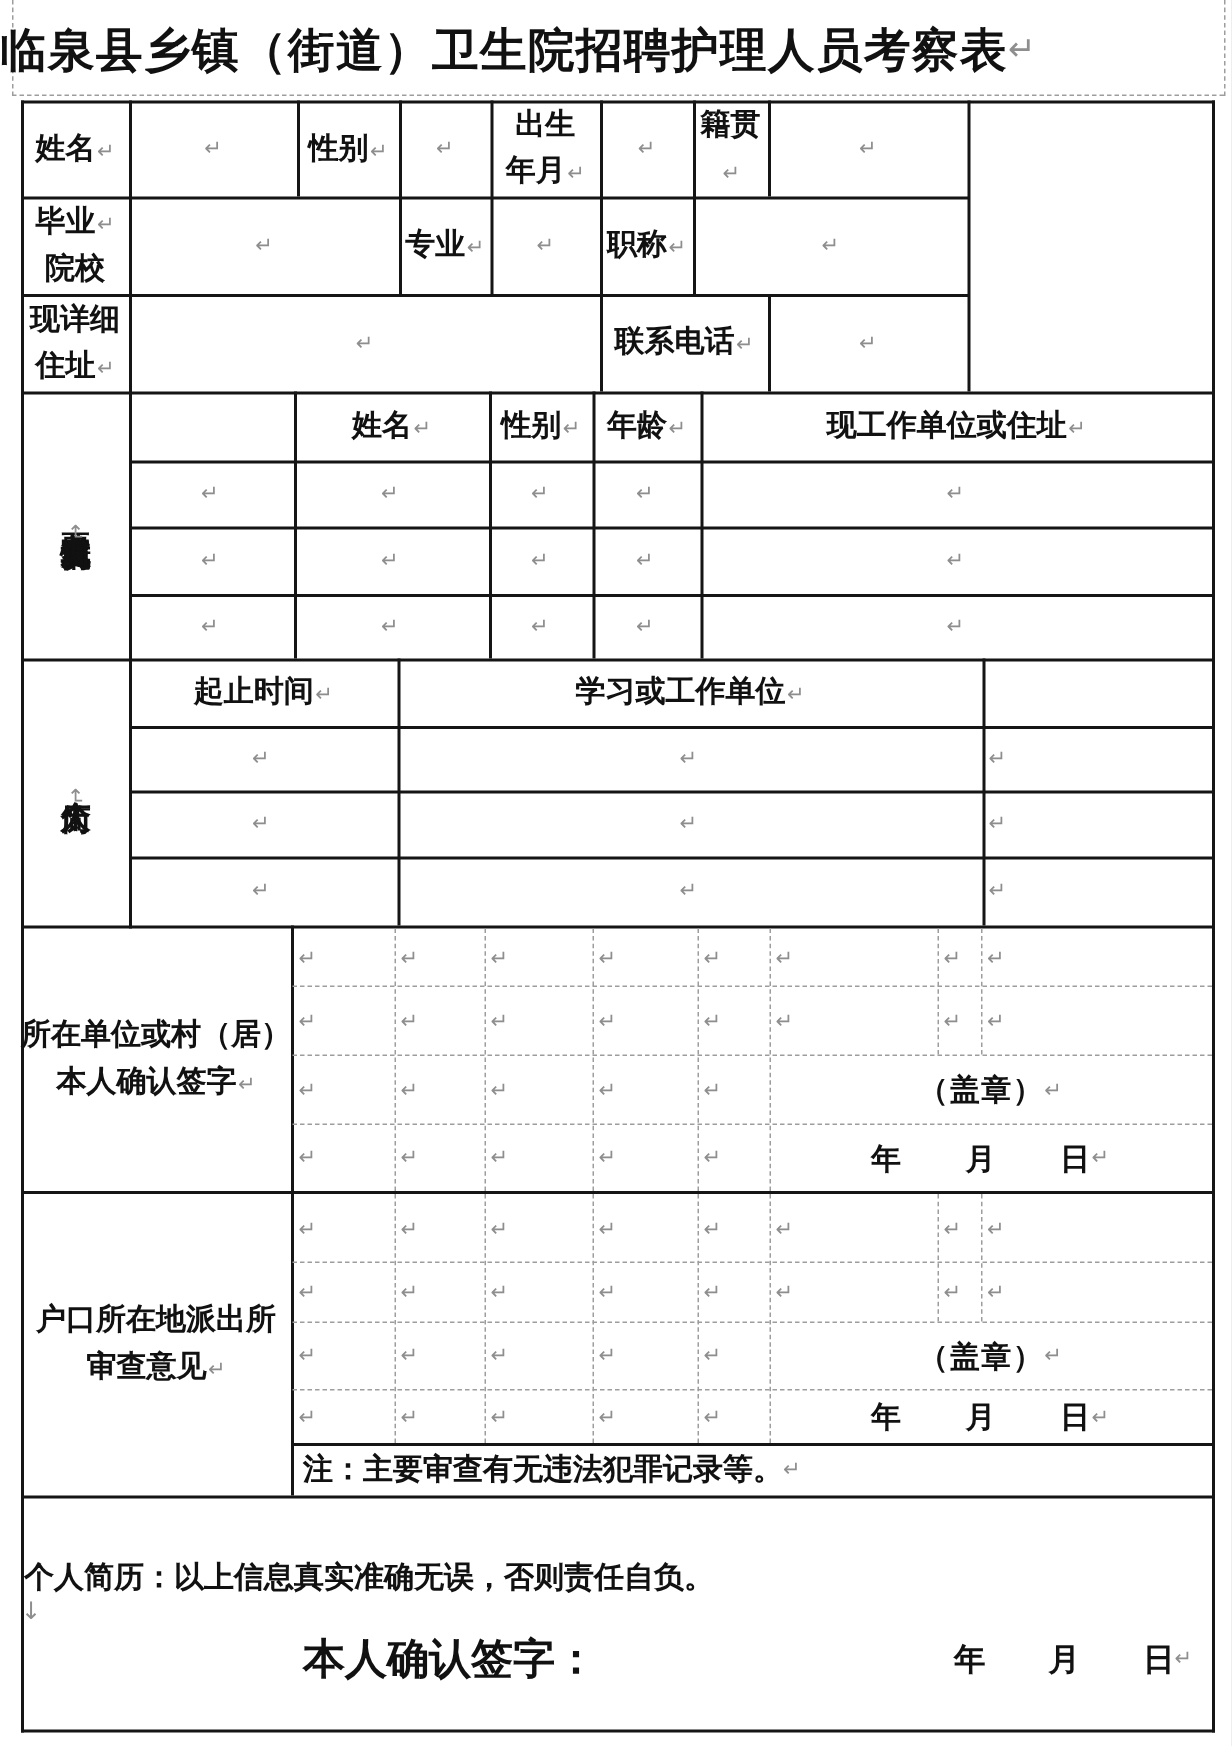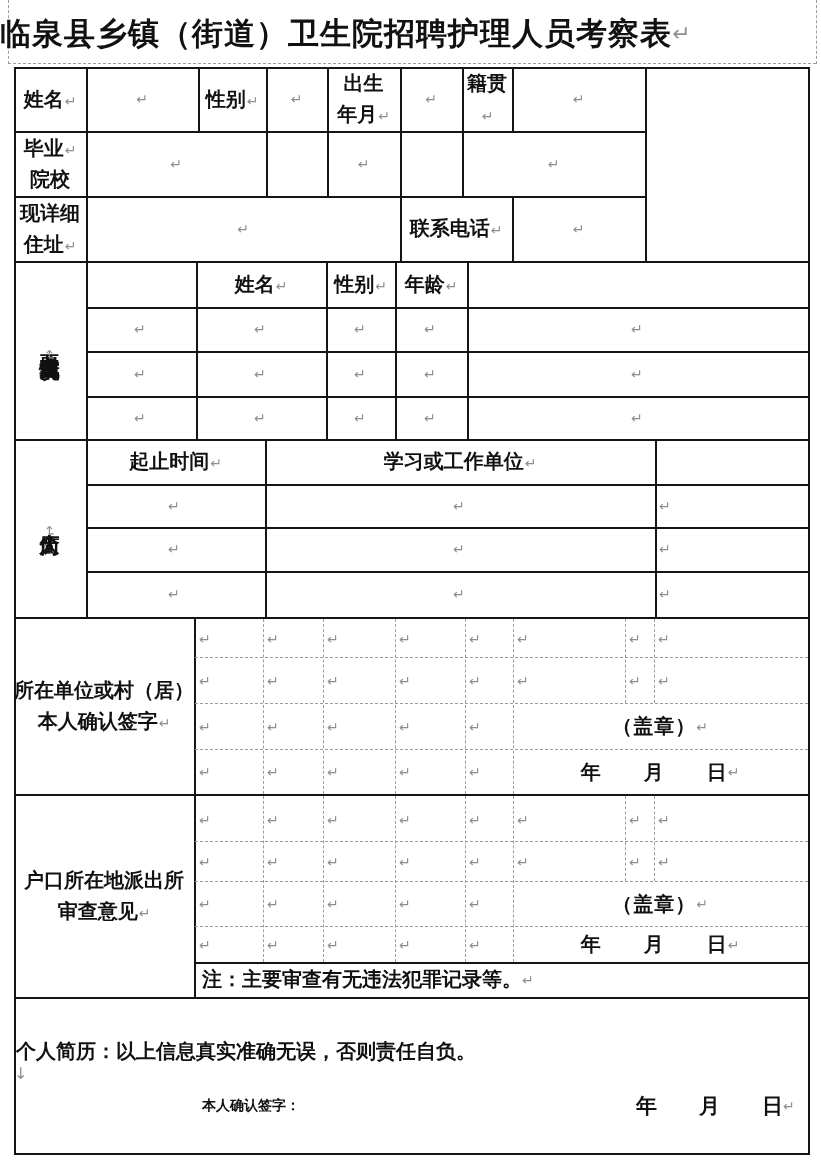--- a/index.html
+++ b/index.html
@@ -133,23 +133,29 @@
     </div>
   <div class="lbl" style="left:14px;top:131px;width:72px;height:65px">
     <div>
         <div><span>毕业</span><span class="pilcrow">↵</span></div>
          <div>院校</div>
       </div>
   </div>
   <div class="cell" style="left:88px;top:133px;width:176px;height:61px">
       <span class="pilcrow">↵</span>
     </div>
+  <div class="lbl" style="left:266px;top:131px;width:61px;height:65px">
+    <span><span>专业</span><span class="pilcrow">↵</span></span>
+  </div>
   <div class="cell" style="left:329px;top:133px;width:69px;height:61px">
       <span class="pilcrow">↵</span>
     </div>
+  <div class="lbl" style="left:400px;top:131px;width:62px;height:65px">
+    <span><span>职称</span><span class="pilcrow">↵</span></span>
+  </div>
   <div class="cell" style="left:464px;top:133px;width:179px;height:61px">
       <span class="pilcrow">↵</span>
     </div>
   <div class="lbl" style="left:14px;top:196px;width:72px;height:65px">
     <div>
         <div>现详细</div>
          <div><span>住址</span><span class="pilcrow">↵</span></div>
       </div>
   </div>
   <div class="cell" style="left:88px;top:198px;width:310px;height:61px">
@@ -167,20 +173,23 @@
     <span class="pilcrow vrot">↵</span>
   </div>
   <div class="lbl" style="left:196px;top:261px;width:130px;height:46px">
     <span><span>姓名</span><span class="pilcrow">↵</span></span>
   </div>
   <div class="lbl" style="left:326px;top:261px;width:69px;height:46px">
     <span><span>性别</span><span class="pilcrow">↵</span></span>
   </div>
   <div class="lbl" style="left:395px;top:261px;width:72px;height:46px">
     <span><span>年龄</span><span class="pilcrow">↵</span></span>
+  </div>
+  <div class="lbl" style="left:467px;top:261px;width:341px;height:46px">
+    <span><span>现工作单位或住址</span><span class="pilcrow">↵</span></span>
   </div>
   <div class="grow" style="left:86px;top:307px;width:722px;height:44px">
     <span class="pilcrow" style="left:48px">↵</span>
       <span class="pilcrow" style="left:168px">↵</span>
       <span class="pilcrow" style="left:268px">↵</span>
       <span class="pilcrow" style="left:338px">↵</span>
       <span class="pilcrow" style="left:545px">↵</span>
   </div>
   <div class="grow" style="left:86px;top:351px;width:722px;height:45px">
     <span class="pilcrow" style="left:48px">↵</span>
@@ -322,21 +331,21 @@
   </div>
   <div class="note" style="left:194px;top:962px;width:614px;height:35px">
     <span>注：主要审查有无违法犯罪记录等。</span>
       <span class="pilcrow">↵</span>
   </div>
 
   <div class="decl" style="left:16px;top:1034px;width:700px;height:34px">
     <span>个人简历：以上信息真实准确无误，否则责任自负。</span>
   </div>
   <span class="lbmark" style="left:14px;top:1064px">↓</span>
-  <div class="decl" style="left:202px;top:1090px;width:240px;height:32px;font-size:14px">
+  <div class="decl" style="left:202px;top:1090px;width:240px;height:32px;font-size:28px">
     <span>本人确认签字：</span>
   </div>
   <div class="decl" style="left:636px;top:1090px;width:175px;height:32px;font-size:21px">
     <span>年　　月　　日</span>
       <span class="pilcrow">↵</span>
   </div>
 
 </div>
 
 </body></html>

